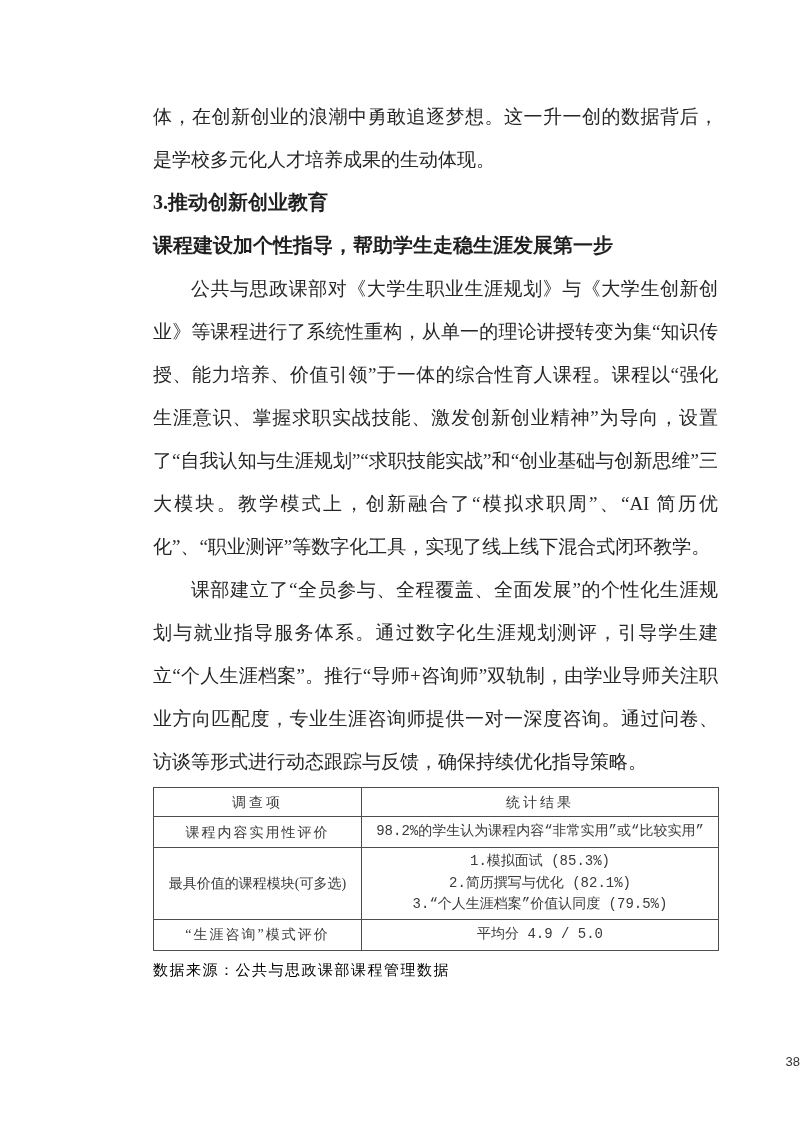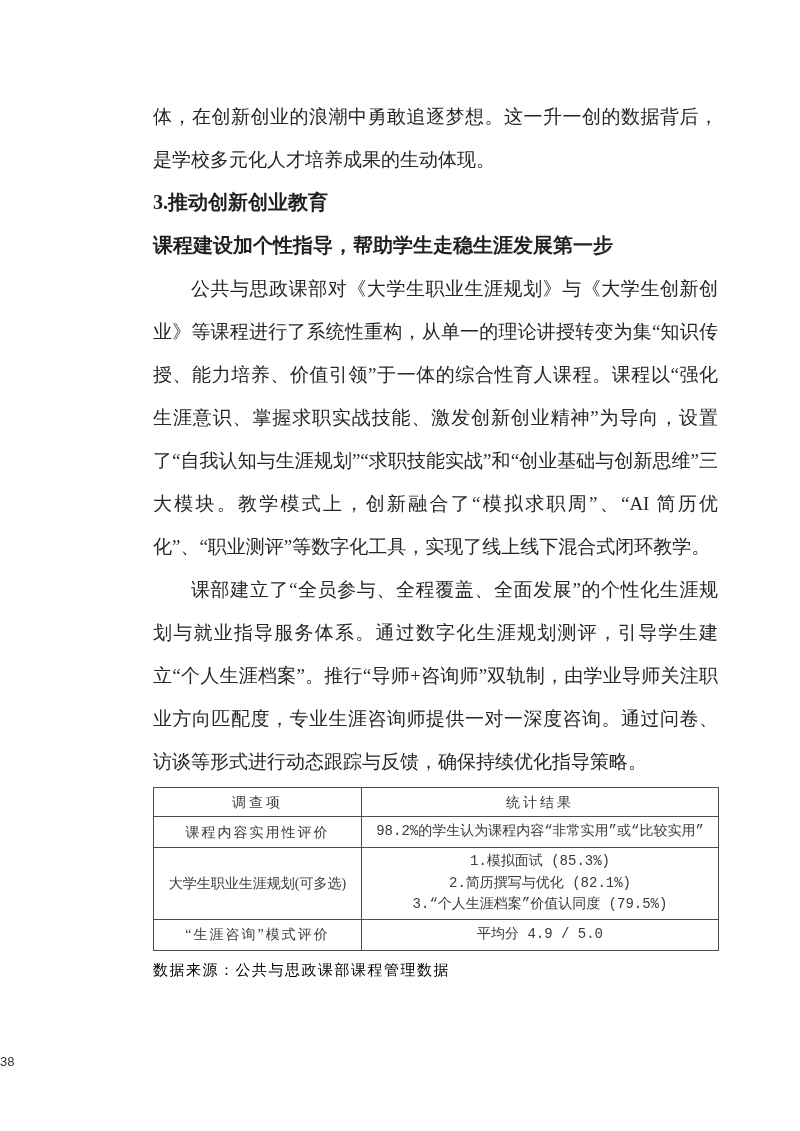--- a/index.html
+++ b/index.html
@@ -85,21 +85,21 @@
     line-height: 24px;
     color: #000000;
     letter-spacing: 1.5px;
     text-align: left;
   }
   .page-number {
     position: absolute;
     left: 0;
     right: 0;
     bottom: 62px;
-    text-align: left;
+    text-align: right;
     font-size: 13px;
     font-family: "Liberation Sans", "DejaVu Sans", sans-serif;
     color: #333333;
   }
 </style>
 </head>
 <body>
 
 <div class="page">
   <div class="content">
@@ -127,21 +127,21 @@
         </tr>
       </thead>
       <tbody>
         <tr class="row-std">
           <td class="cell-item">课程内容实用性评价</td>
           <td class="cell-result">
             <div class="result-line">98.2%的学生认为课程内容“非常实用”或“比较实用”</div>
           </td>
         </tr>
         <tr class="row-tall">
-          <td class="cell-item tight">大学生职业生涯规划(可多选)</td>
+          <td class="cell-item tight">最具价值的课程模块(可多选)</td>
           <td class="cell-result">
             <div class="result-line">1.模拟面试 (85.3%)</div>
             <div class="result-line">2.简历撰写与优化 (82.1%)</div>
             <div class="result-line">3.“个人生涯档案”价值认同度 (79.5%)</div>
           </td>
         </tr>
         <tr class="row-std">
           <td class="cell-item">“生涯咨询”模式评价</td>
           <td class="cell-result">
             <div class="result-line">平均分 4.9 / 5.0</div>

